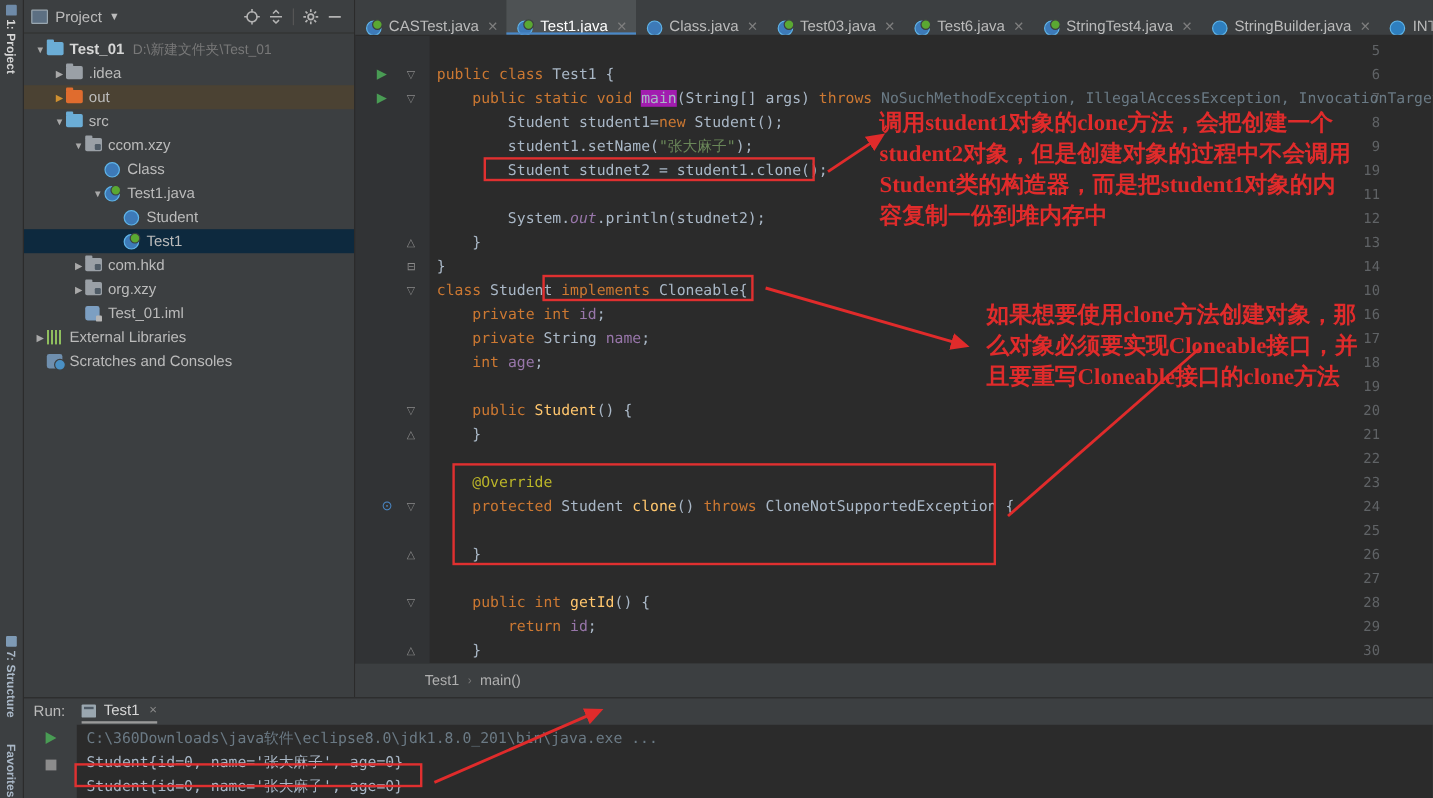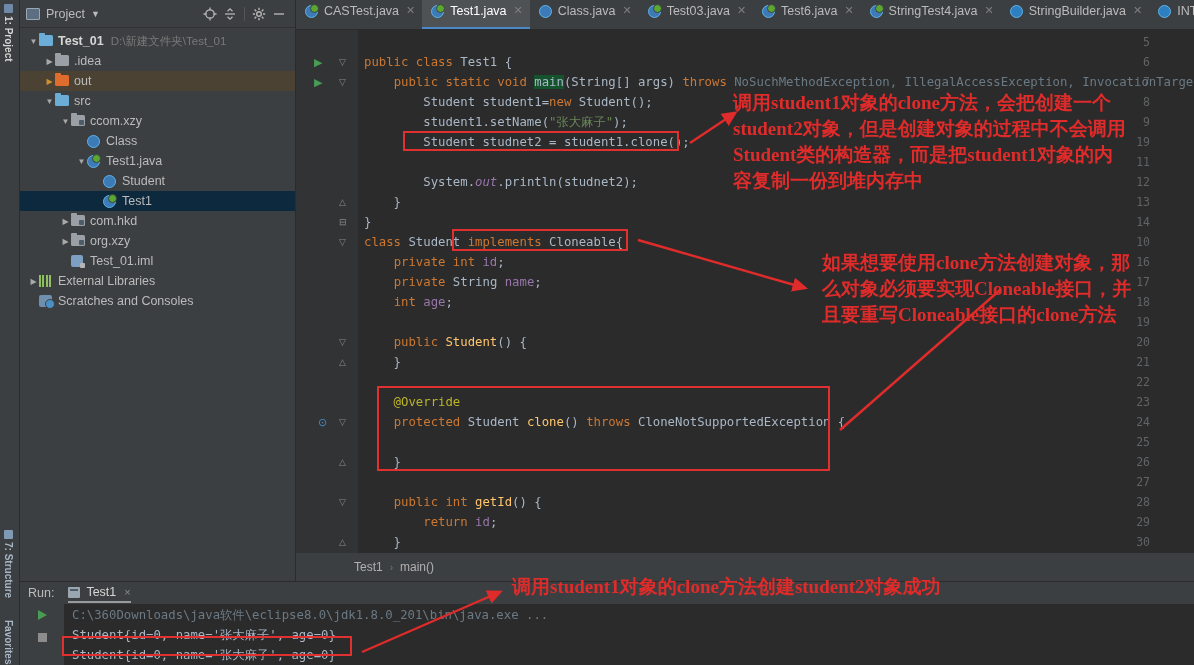--- a/index.html
+++ b/index.html
@@ -63,21 +63,21 @@
   .iml:after{content:"";position:absolute;right:-2px;bottom:-1px;width:5px;height:5px;background:#b5b5b5;border-radius:1px;}
   .libico{ width:13px; height:12px; position:relative; top:1px;
            background:repeating-linear-gradient(90deg,#8fbf5e 0 2px,#3c3f41 2px 3.4px); }
   .scrico{ width:13px; height:12px; background:#6f8fae; border-radius:2px; position:relative; top:1px;}
   .scrico:after{content:"";position:absolute;right:-3px;bottom:-2px;width:8px;height:8px;border-radius:50%;background:#4a90c4;border:1px solid #3c3f41;}
 
   
   .tabbar { position:absolute; left:296px; top:0; width:898px; height:30px;
             background:#3c3f41; border-bottom:1px solid #2b2b2b; display:flex;
             align-items:stretch; overflow:hidden; }
-  .tab { display:flex; align-items:flex-start; padding:4px 7px 0 9px; font-size:12.5px;
+  .tab { display:flex; align-items:flex-end; padding:4px 7px 0 9px; font-size:12.5px;
          color:#bbbbbb; position:relative; white-space:nowrap; }
   .tab.active { background:#4e5254; color:#ffffff; }
   .tab.active:after{ content:""; position:absolute; left:0; right:0; bottom:0; height:2.5px;
                      background:#4a88c7; }
   .tab .ci { margin-right:6px; }
   .tab .x { margin-left:7px; color:#7e7e7e; font-size:11px; }
 
   
   .editor { position:absolute; left:296px; top:30px; width:898px; height:523px;
             background:#2b2b2b; overflow:hidden; }
@@ -92,21 +92,21 @@
   .fold { left:43px; color:#8a8a8a; font-size:9px; }
 
   .kw  { color:#cc7832; }
   .txt { color:#a9b7c6; }
   .str { color:#6a8759; }
   .fld { color:#9876aa; }
   .mth { color:#ffc66d; }
   .ann { color:#bbb529; }
   .dim { color:#6a7a85; }
   .ital{ font-style:italic; }
-  .sel-word { background:#14532d; color:#a9b7c6; }
+  .sel-word { background:#a21caf; color:#a9b7c6; }
 
   
   .crumbs { position:absolute; left:296px; top:553px; width:898px; height:28px;
             background:#3c3f41; display:flex; align-items:center;
             padding-left:58px; color:#b0b0b0; font-size:12px; }
   .crumbs .gt { color:#777; margin:0 7px; font-size:10px; }
 
   
   .runpanel { position:absolute; left:20px; top:581px; width:1174px; height:84px;
               background:#3c3f41; border-top:1px solid #2b2b2b; }
@@ -501,16 +501,15 @@
 
     <div class="rtext" style="left:733px; top:90px;">调用student1对象的clone方法，会把创建一个</div>
     <div class="rtext" style="left:733px; top:116px;">student2对象，但是创建对象的过程中不会调用</div>
     <div class="rtext" style="left:733px; top:142px;">Student类的构造器，而是把student1对象的内</div>
     <div class="rtext" style="left:733px; top:168px;">容复制一份到堆内存中</div>
 
     <div class="rtext" style="left:822px; top:250px;">如果想要使用clone方法创建对象，那</div>
     <div class="rtext" style="left:822px; top:276px;">么对象必须要实现Cloneable接口，并</div>
     <div class="rtext" style="left:822px; top:302px;">且要重写Cloneable接口的clone方法</div>
 
-    <div class="rtext" style="left:512px; top:574px;">调用student1对象的clone方法创建student2对象成功</div>
   </div>
 
 </div>
 
 </body></html>

